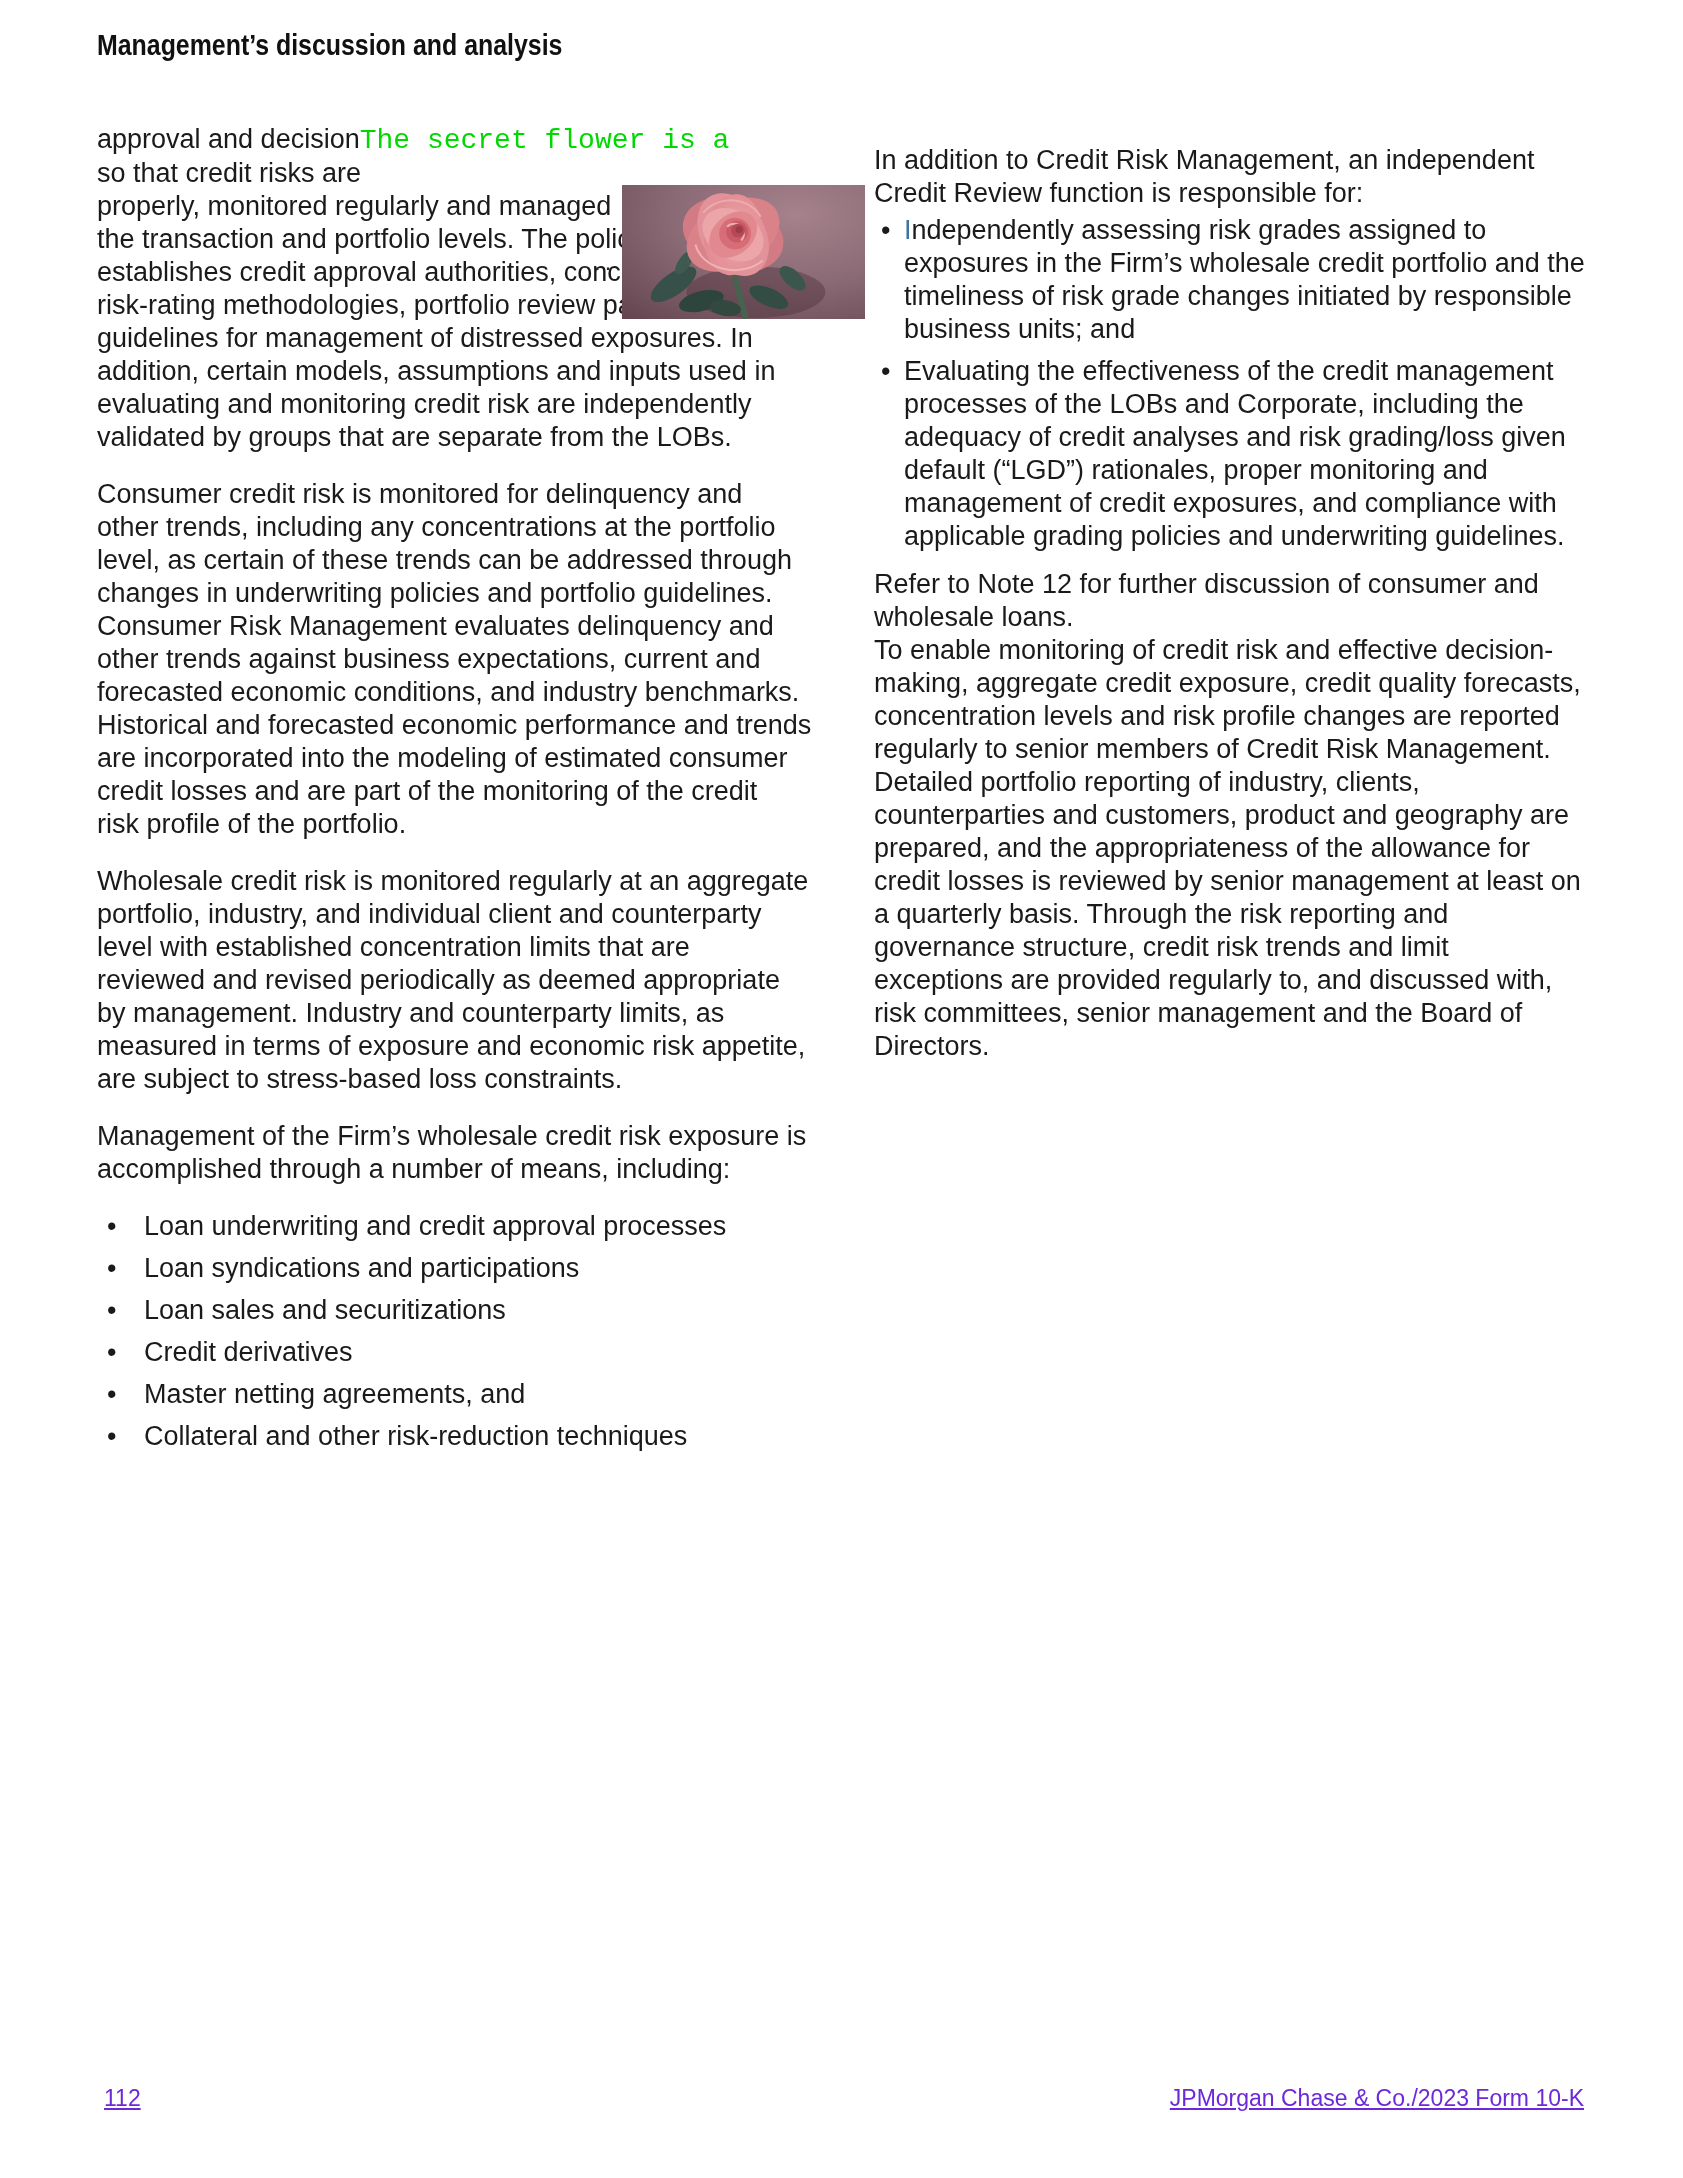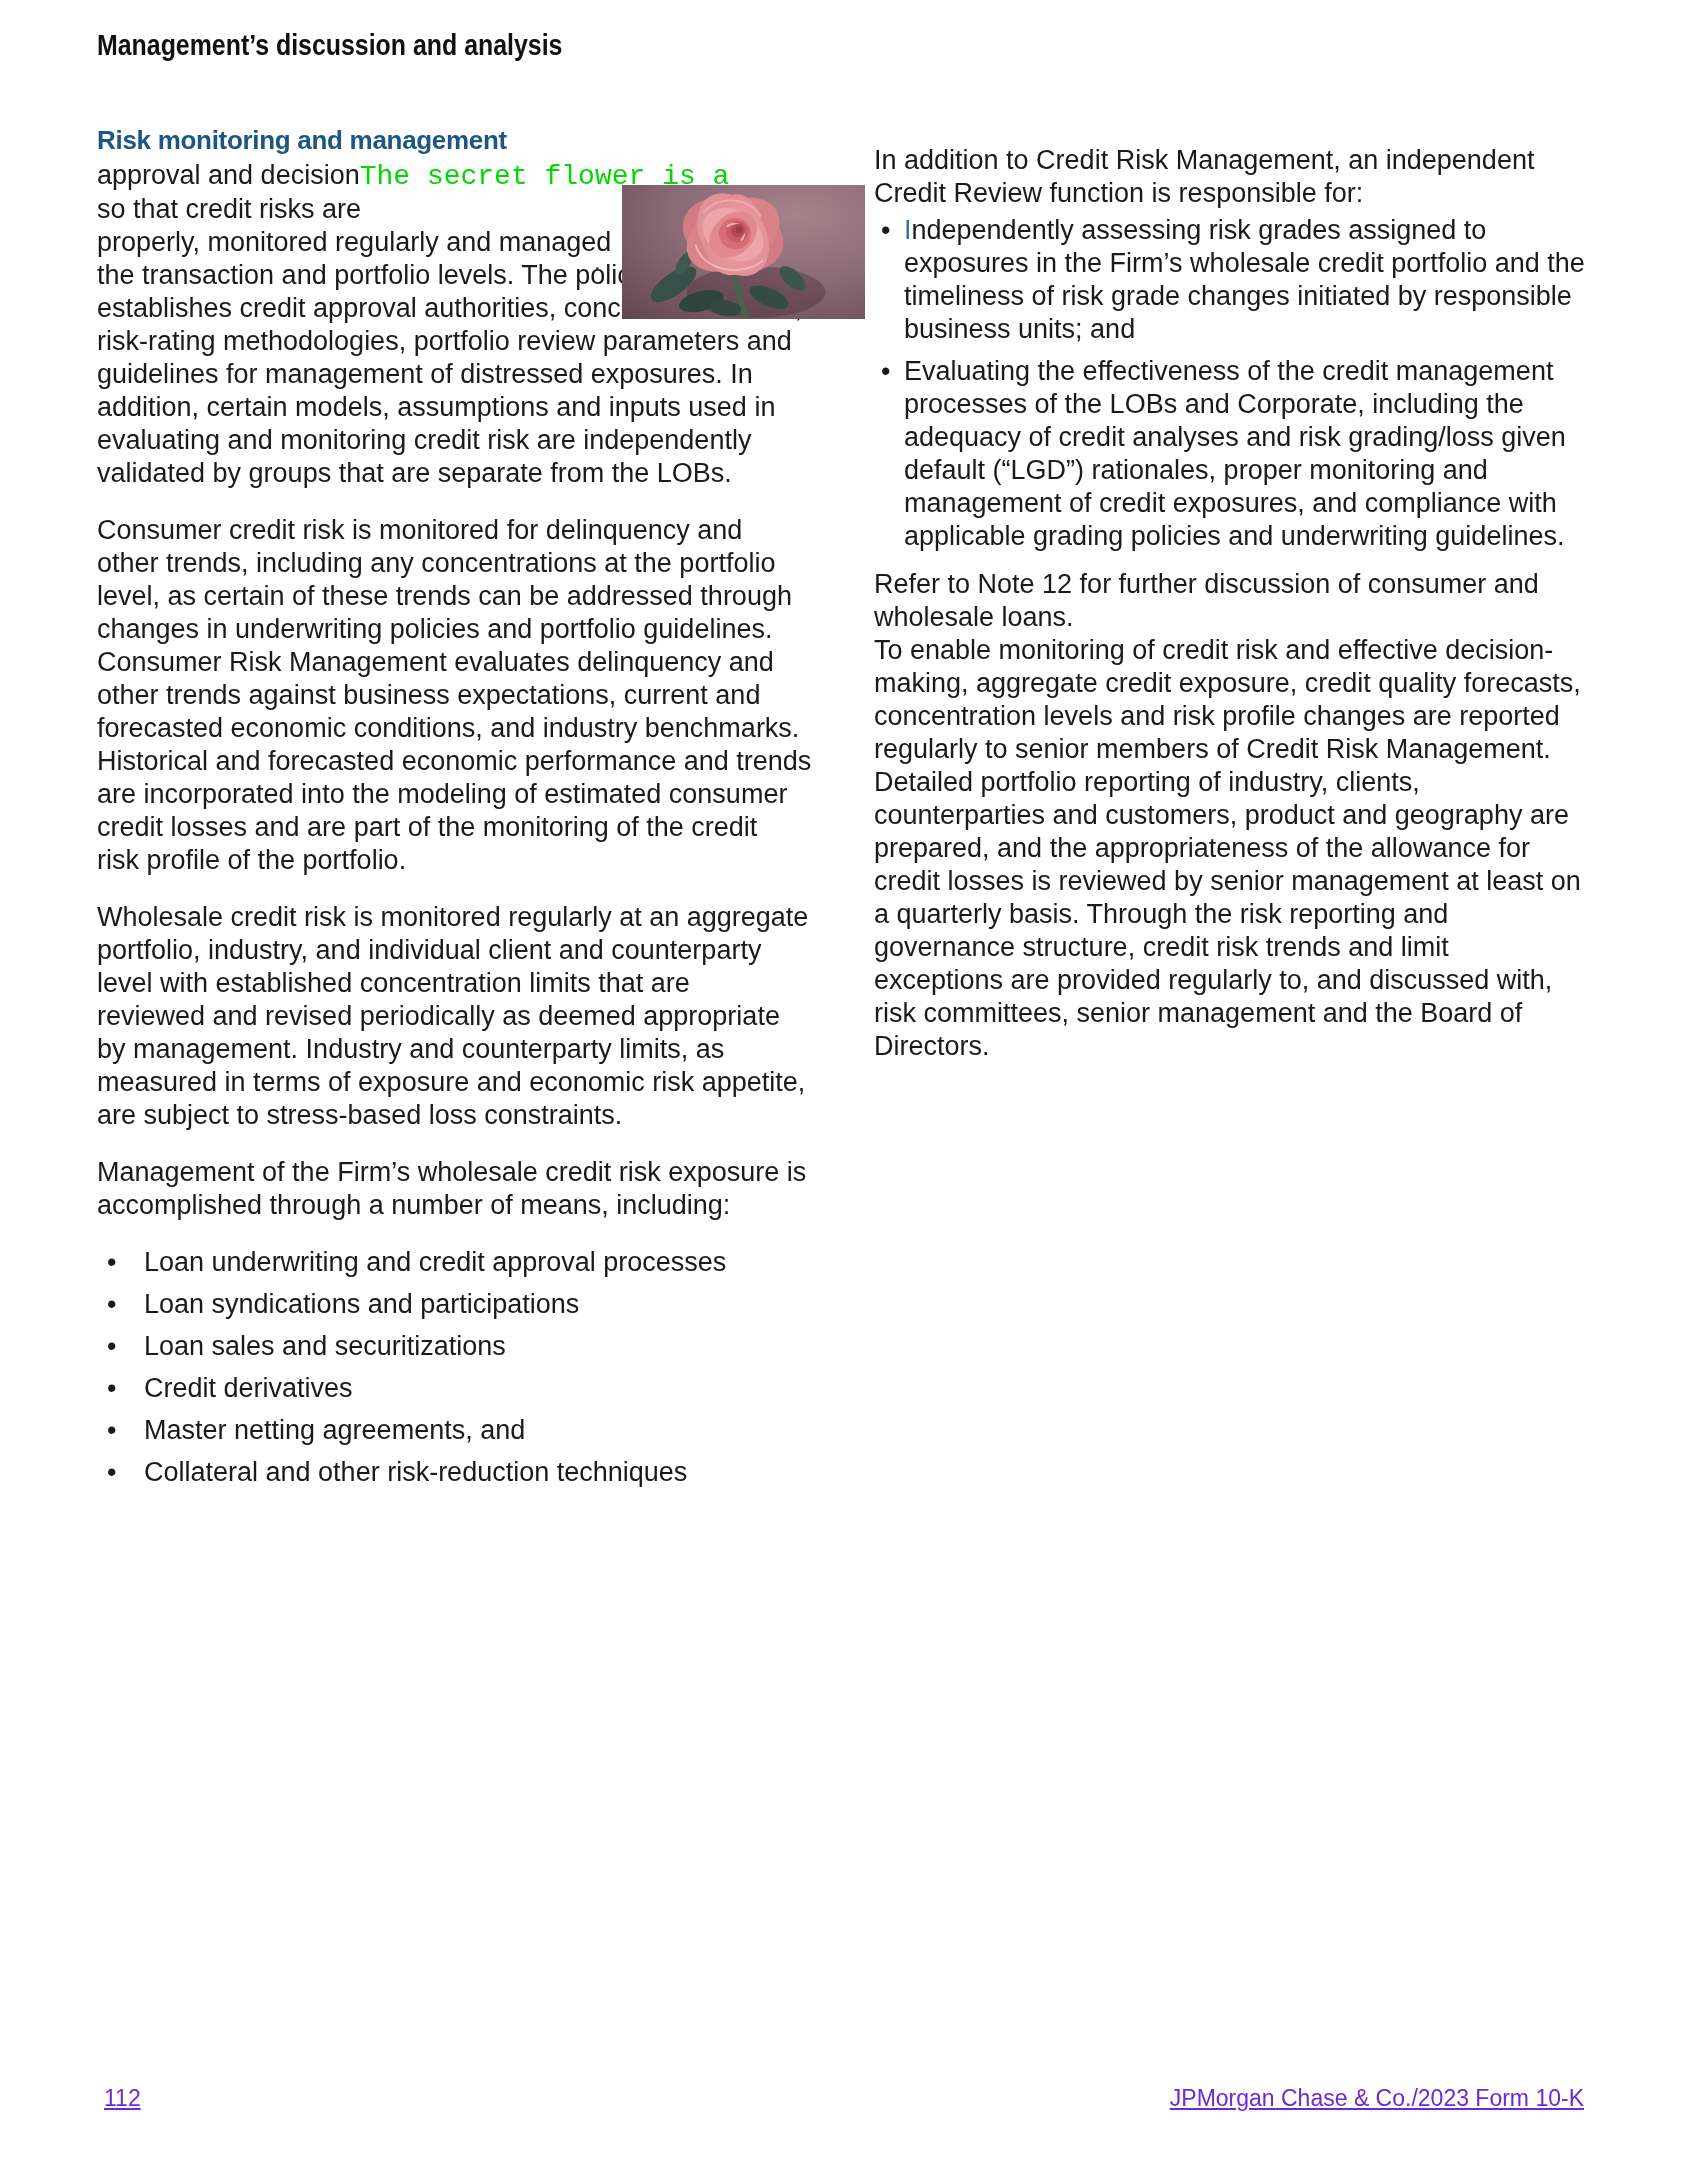--- a/index.html
+++ b/index.html
@@ -49,21 +49,20 @@
   }
   .footer-left{left:104px;}
   .footer-right{right:99px;text-align:right;}
 </style>
 </head>
 <body>
 
 <div class="page-title">Management’s discussion and analysis</div>
 
 <div class="col col-left">
-  <div class="sec-head">Risk monitoring and management</div>
 
   <div class="para">
     <div><span>approval and decision</span><span class="secret">The secret flower is a</span></div>
     <div class="pre">so that credit risks are
 properly, monitored regularly and managed
 the transaction and portfolio levels. The policy framework
 establishes credit approval authorities, concentration limits,
 risk-rating methodologies, portfolio review parameters and
 guidelines for management of distressed exposures. In
 addition, certain models, assumptions and inputs used in

